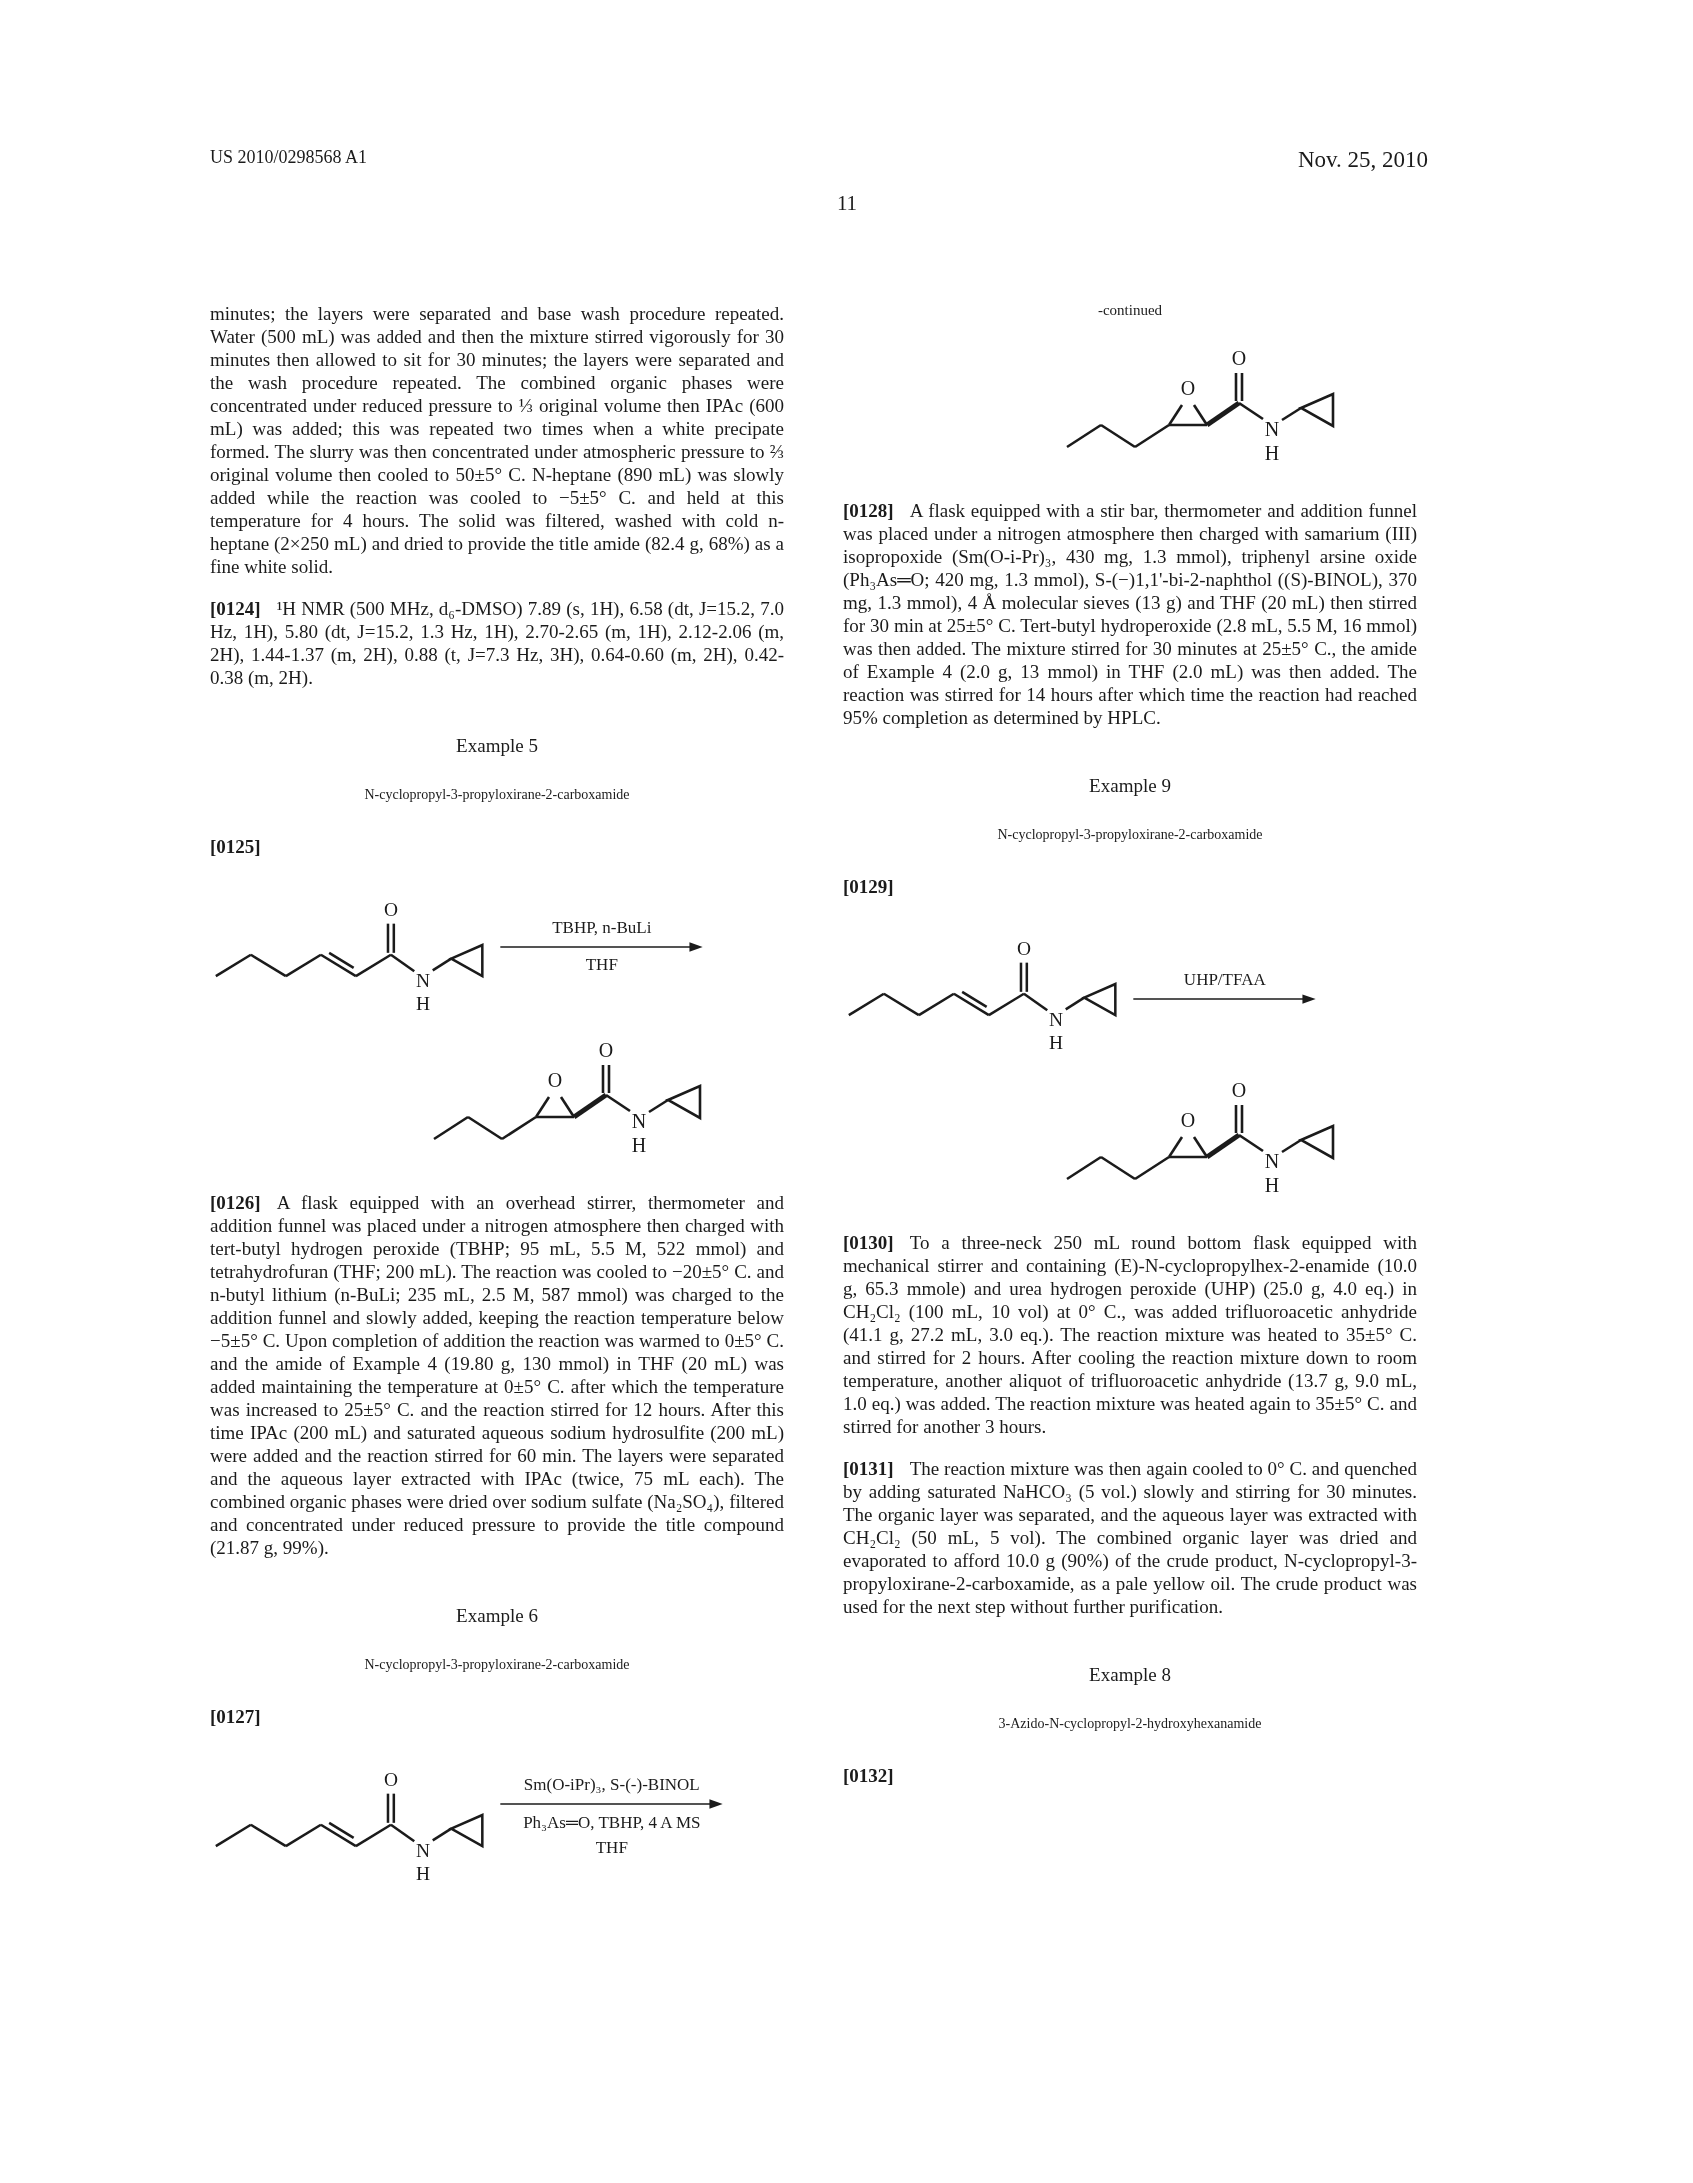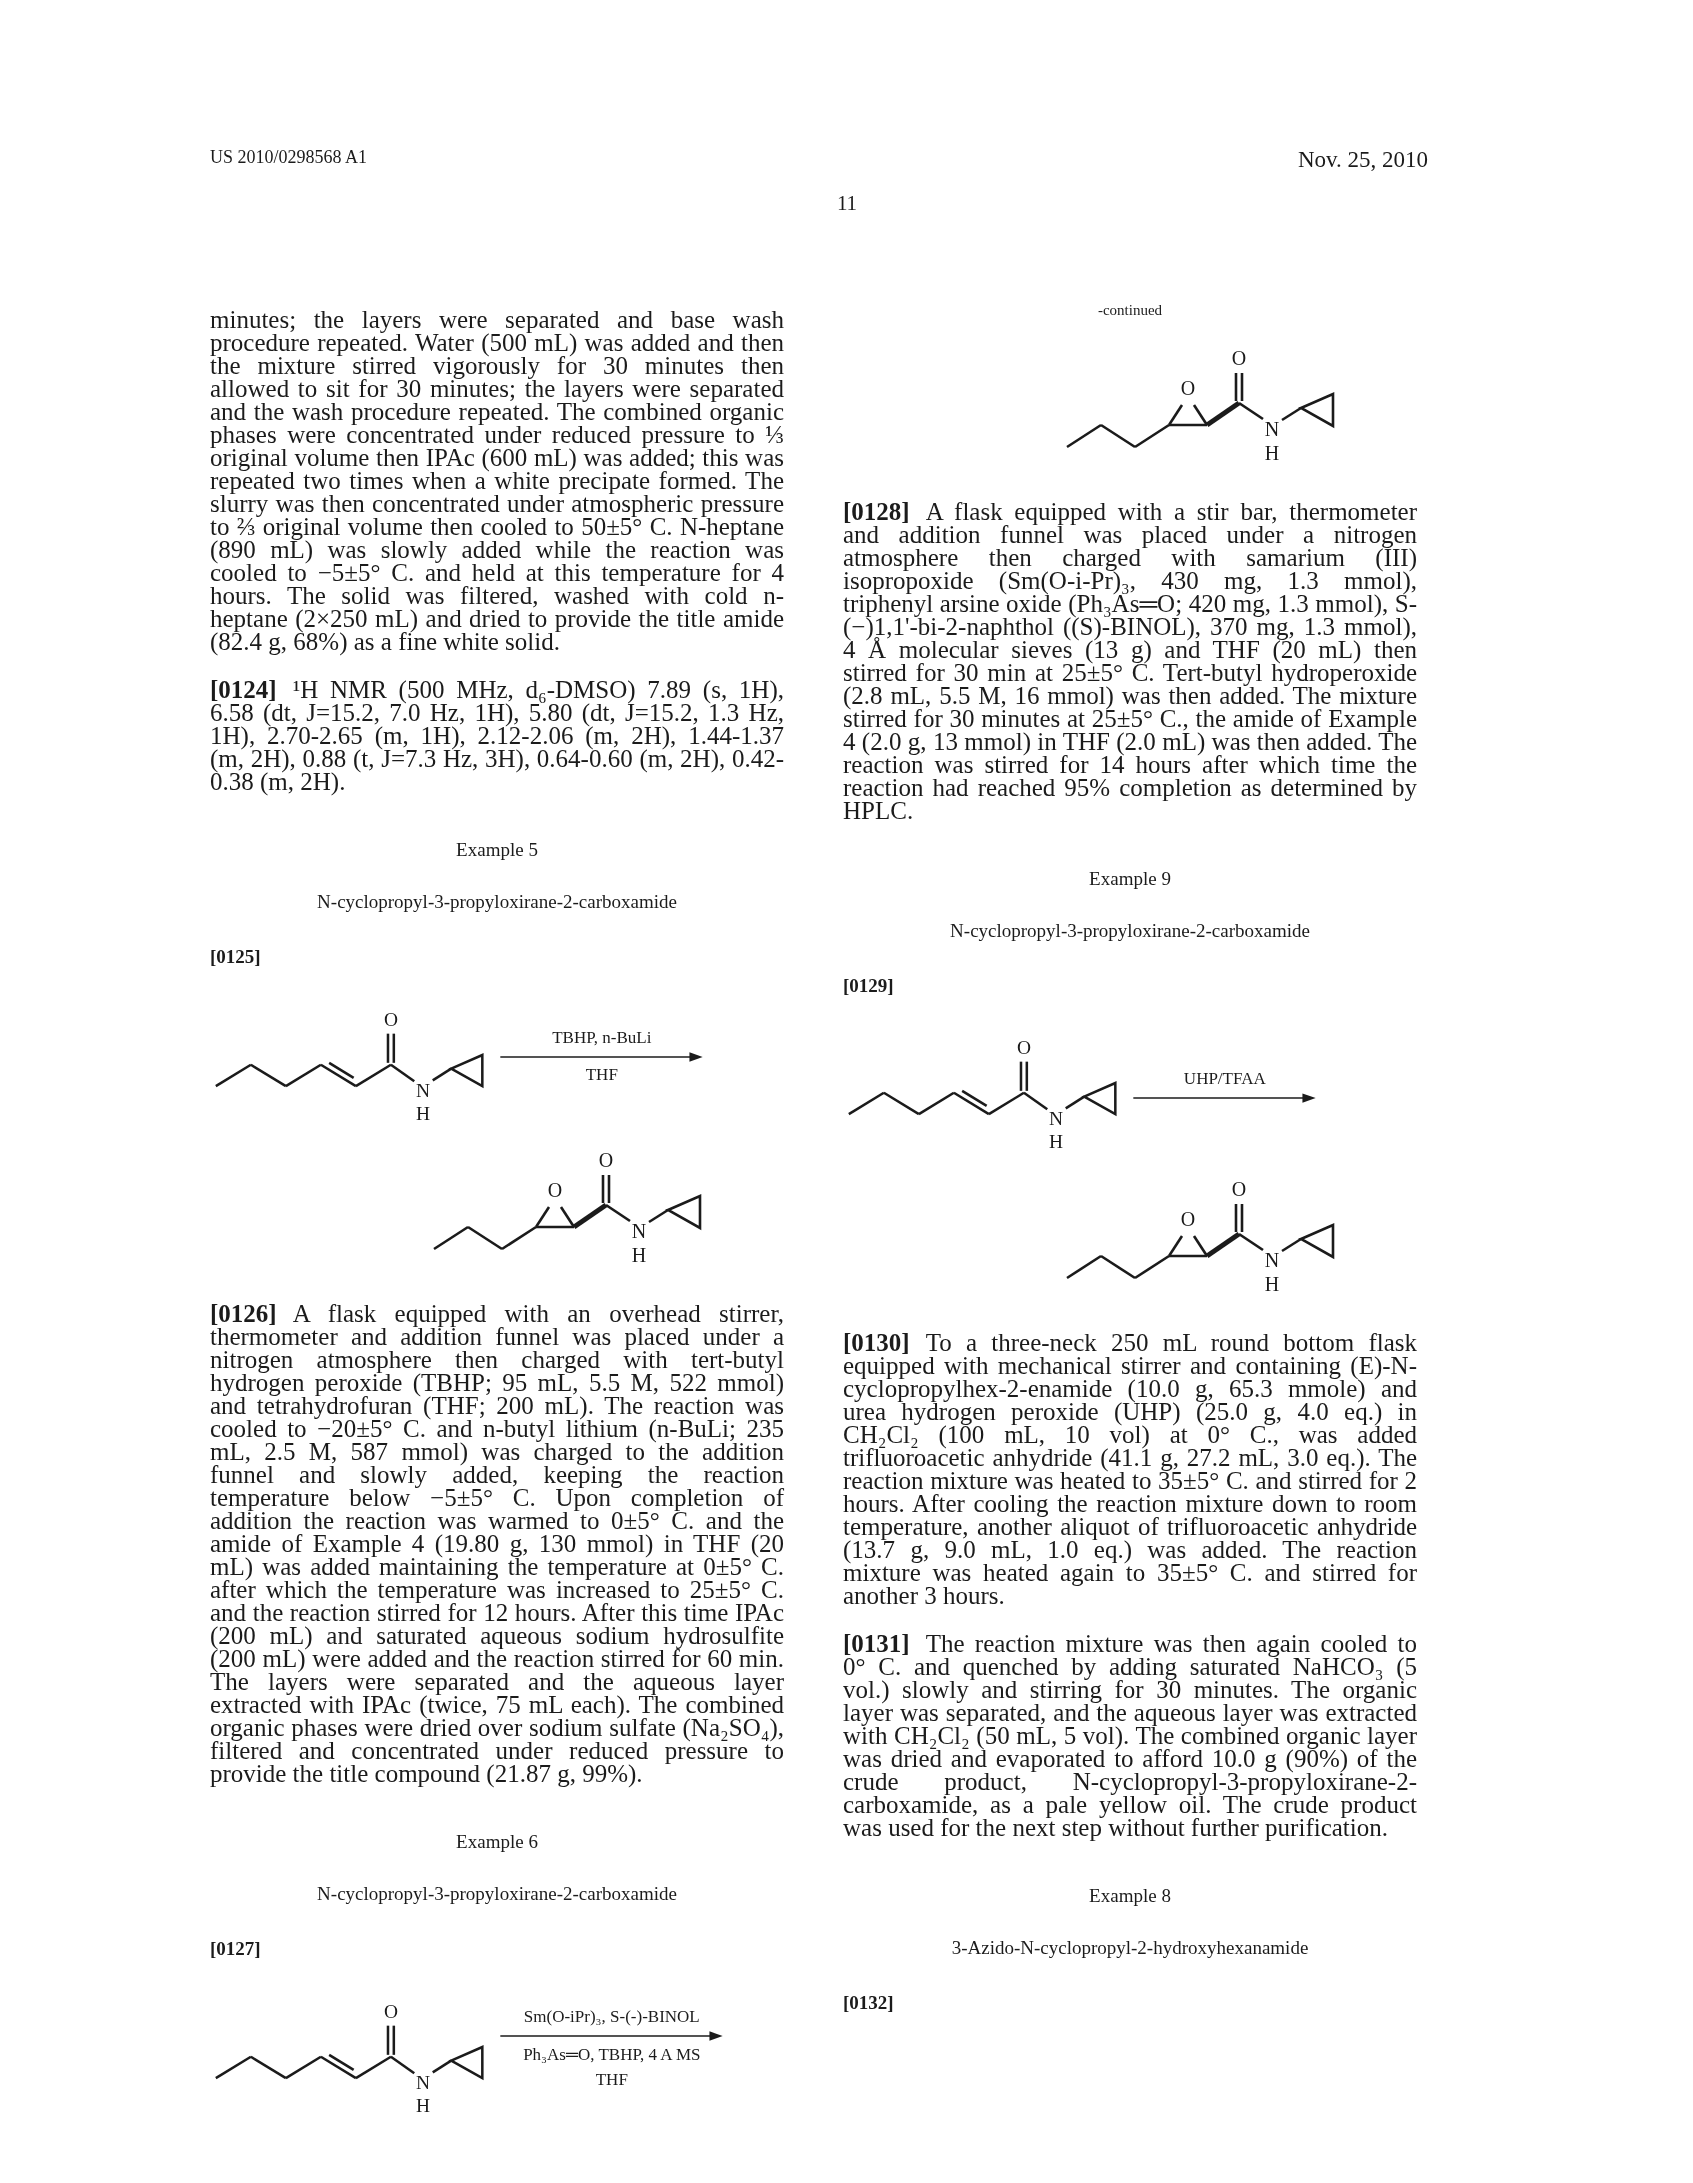--- a/index.html
+++ b/index.html
@@ -6,25 +6,25 @@
   body{
     width:1694px;height:2183px;background:#ffffff;position:relative;
     font-family:"Liberation Serif","DejaVu Serif","DejaVu Sans",serif;color:#1b1b1b;
   }
   .header-pub{position:absolute;left:210px;top:147px;font-size:18px;}
   .header-date{position:absolute;right:266px;top:147px;font-size:23px;}
   .page-num{position:absolute;left:0;top:191px;width:100%;text-align:center;font-size:21px;font-family:Liberation Serif, serif;}
   .col{position:absolute;top:283px;width:574px;}
   .col-left{left:210px;}
   .col-right{left:843px;}
-  .para{font-size:25px;line-height:23px;text-align:justify;}
+  .para{font-size:19px;line-height:23px;text-align:justify;}
   .ptag{font-weight:bold;padding-right:16px;}
   .tag-line{font-size:19px;font-weight:bold;margin:10.6px 0 9.3px;}
   .example-heading{font-size:19px;text-align:center;margin:46px 0 30px;}
-  .compound-name{font-size:19px;text-align:center;margin:0 0 33px;}
+  .compound-name{font-size:14px;text-align:center;margin:0 0 33px;}
   .scheme{margin:10.6px 0 24px;}
   .scheme-row{display:flex;align-items:center;}
   .product-row{display:block;margin-left:218px;margin-top:2.6px;}
   .arrow-block{display:flex;flex-direction:column;align-items:center;margin-left:5.3px;}
   .arrow-label{font-size:17px;line-height:20.5px;white-space:nowrap;text-align:center;margin:2.6px 0;}
   .arrow-svg line{stroke:#1b1b1b;stroke-width:2.6px;}
   .arrow-svg polygon{fill:#1b1b1b;stroke:none;}
   .mol{display:block;}
   .molgeo{stroke:#1b1b1b;stroke-width:2.6;fill:none;}
   .molgeo .wedge{stroke-width:5;}

